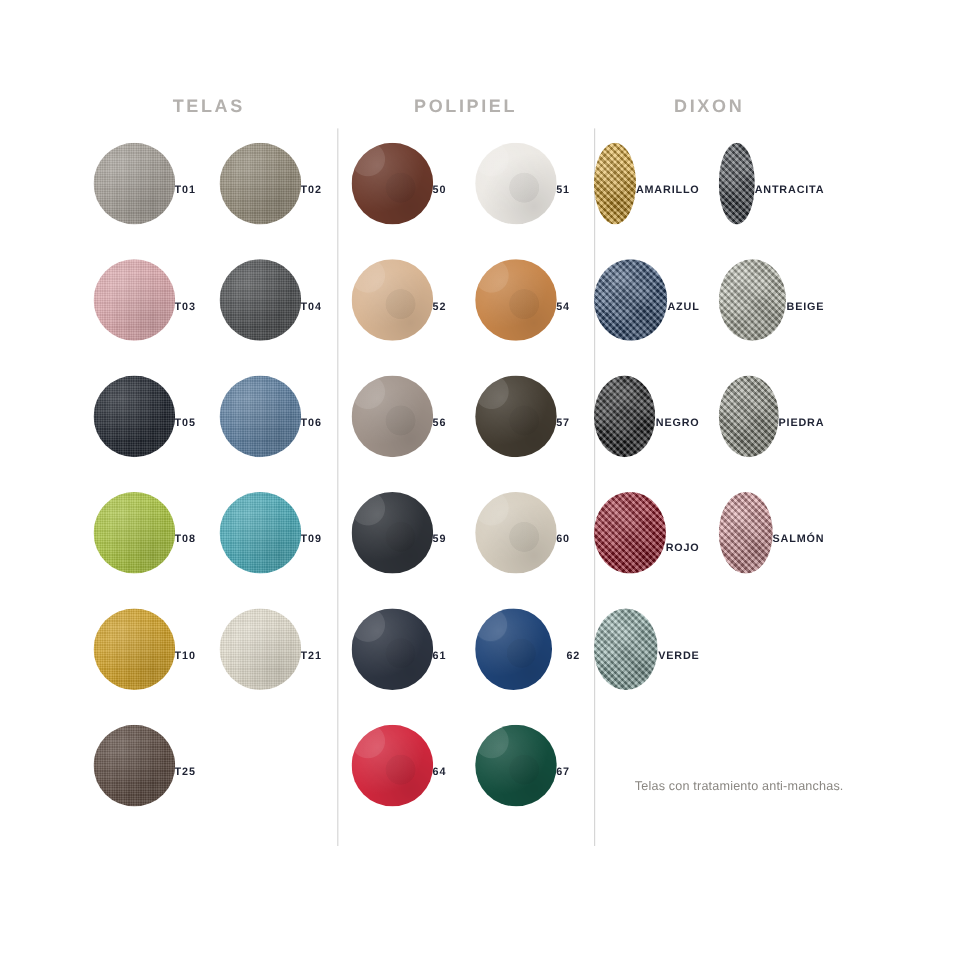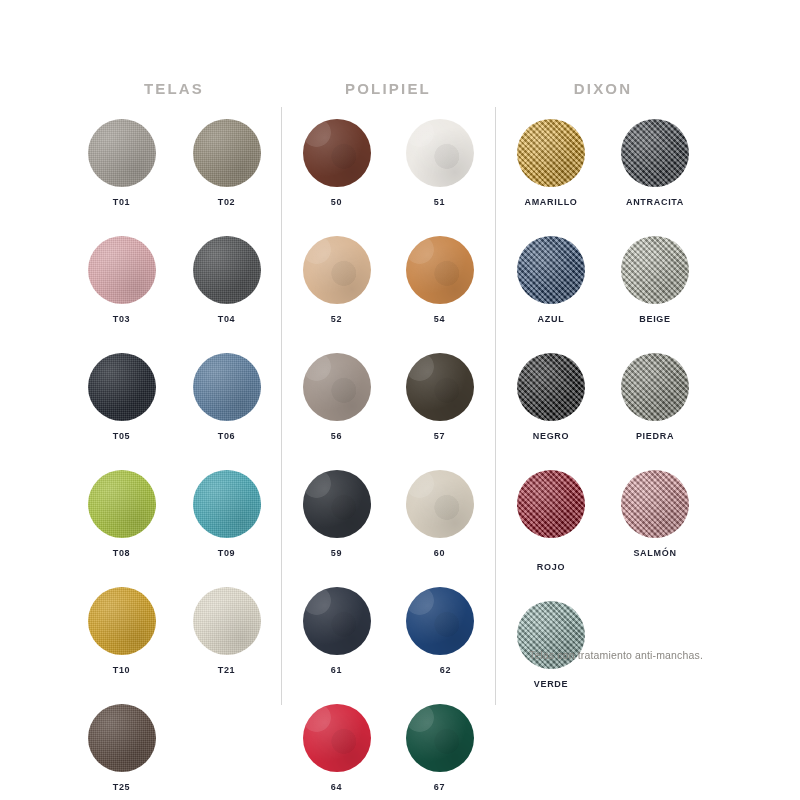--- a/index.html
+++ b/index.html
@@ -33,21 +33,21 @@
   .divider.d1 { left: 281px; }
   .divider.d2 { left: 495px; }
 
   
   .column {
     position: absolute;
     top: 80px;
   }
   .col-telas    { left: 76px;  width: 196px; }
   .col-polipiel { left: 292px; width: 192px; }
-  .col-dixon    { left: 506px; width: 194px; }
+  .col-dixon    { left: 494px; width: 194px; }
 
   .col-title {
     text-align: center;
     font-size: 15px;
     font-weight: 700;
     letter-spacing: 2.2px;
     color: #b4b1ae;
     margin: 0 0 22px 0;
     font-family: "Liberation Sans", sans-serif;
   }
@@ -55,21 +55,21 @@
   
   .swatch-grid {
     display: grid;
     grid-template-columns: 1fr 1fr;
     row-gap: 29px;
     column-gap: 14px;
     justify-items: center;
   }
   .swatch-cell {
     display: flex;
-    flex-direction: column;
+    flex-direction: row;
     align-items: center;
     width: 88px;
   }
   .swatch-cell.empty { visibility: hidden; }
 
   .swatch-disc {
     width: 68px;
     height: 68px;
     border-radius: 50%;
     position: relative;

